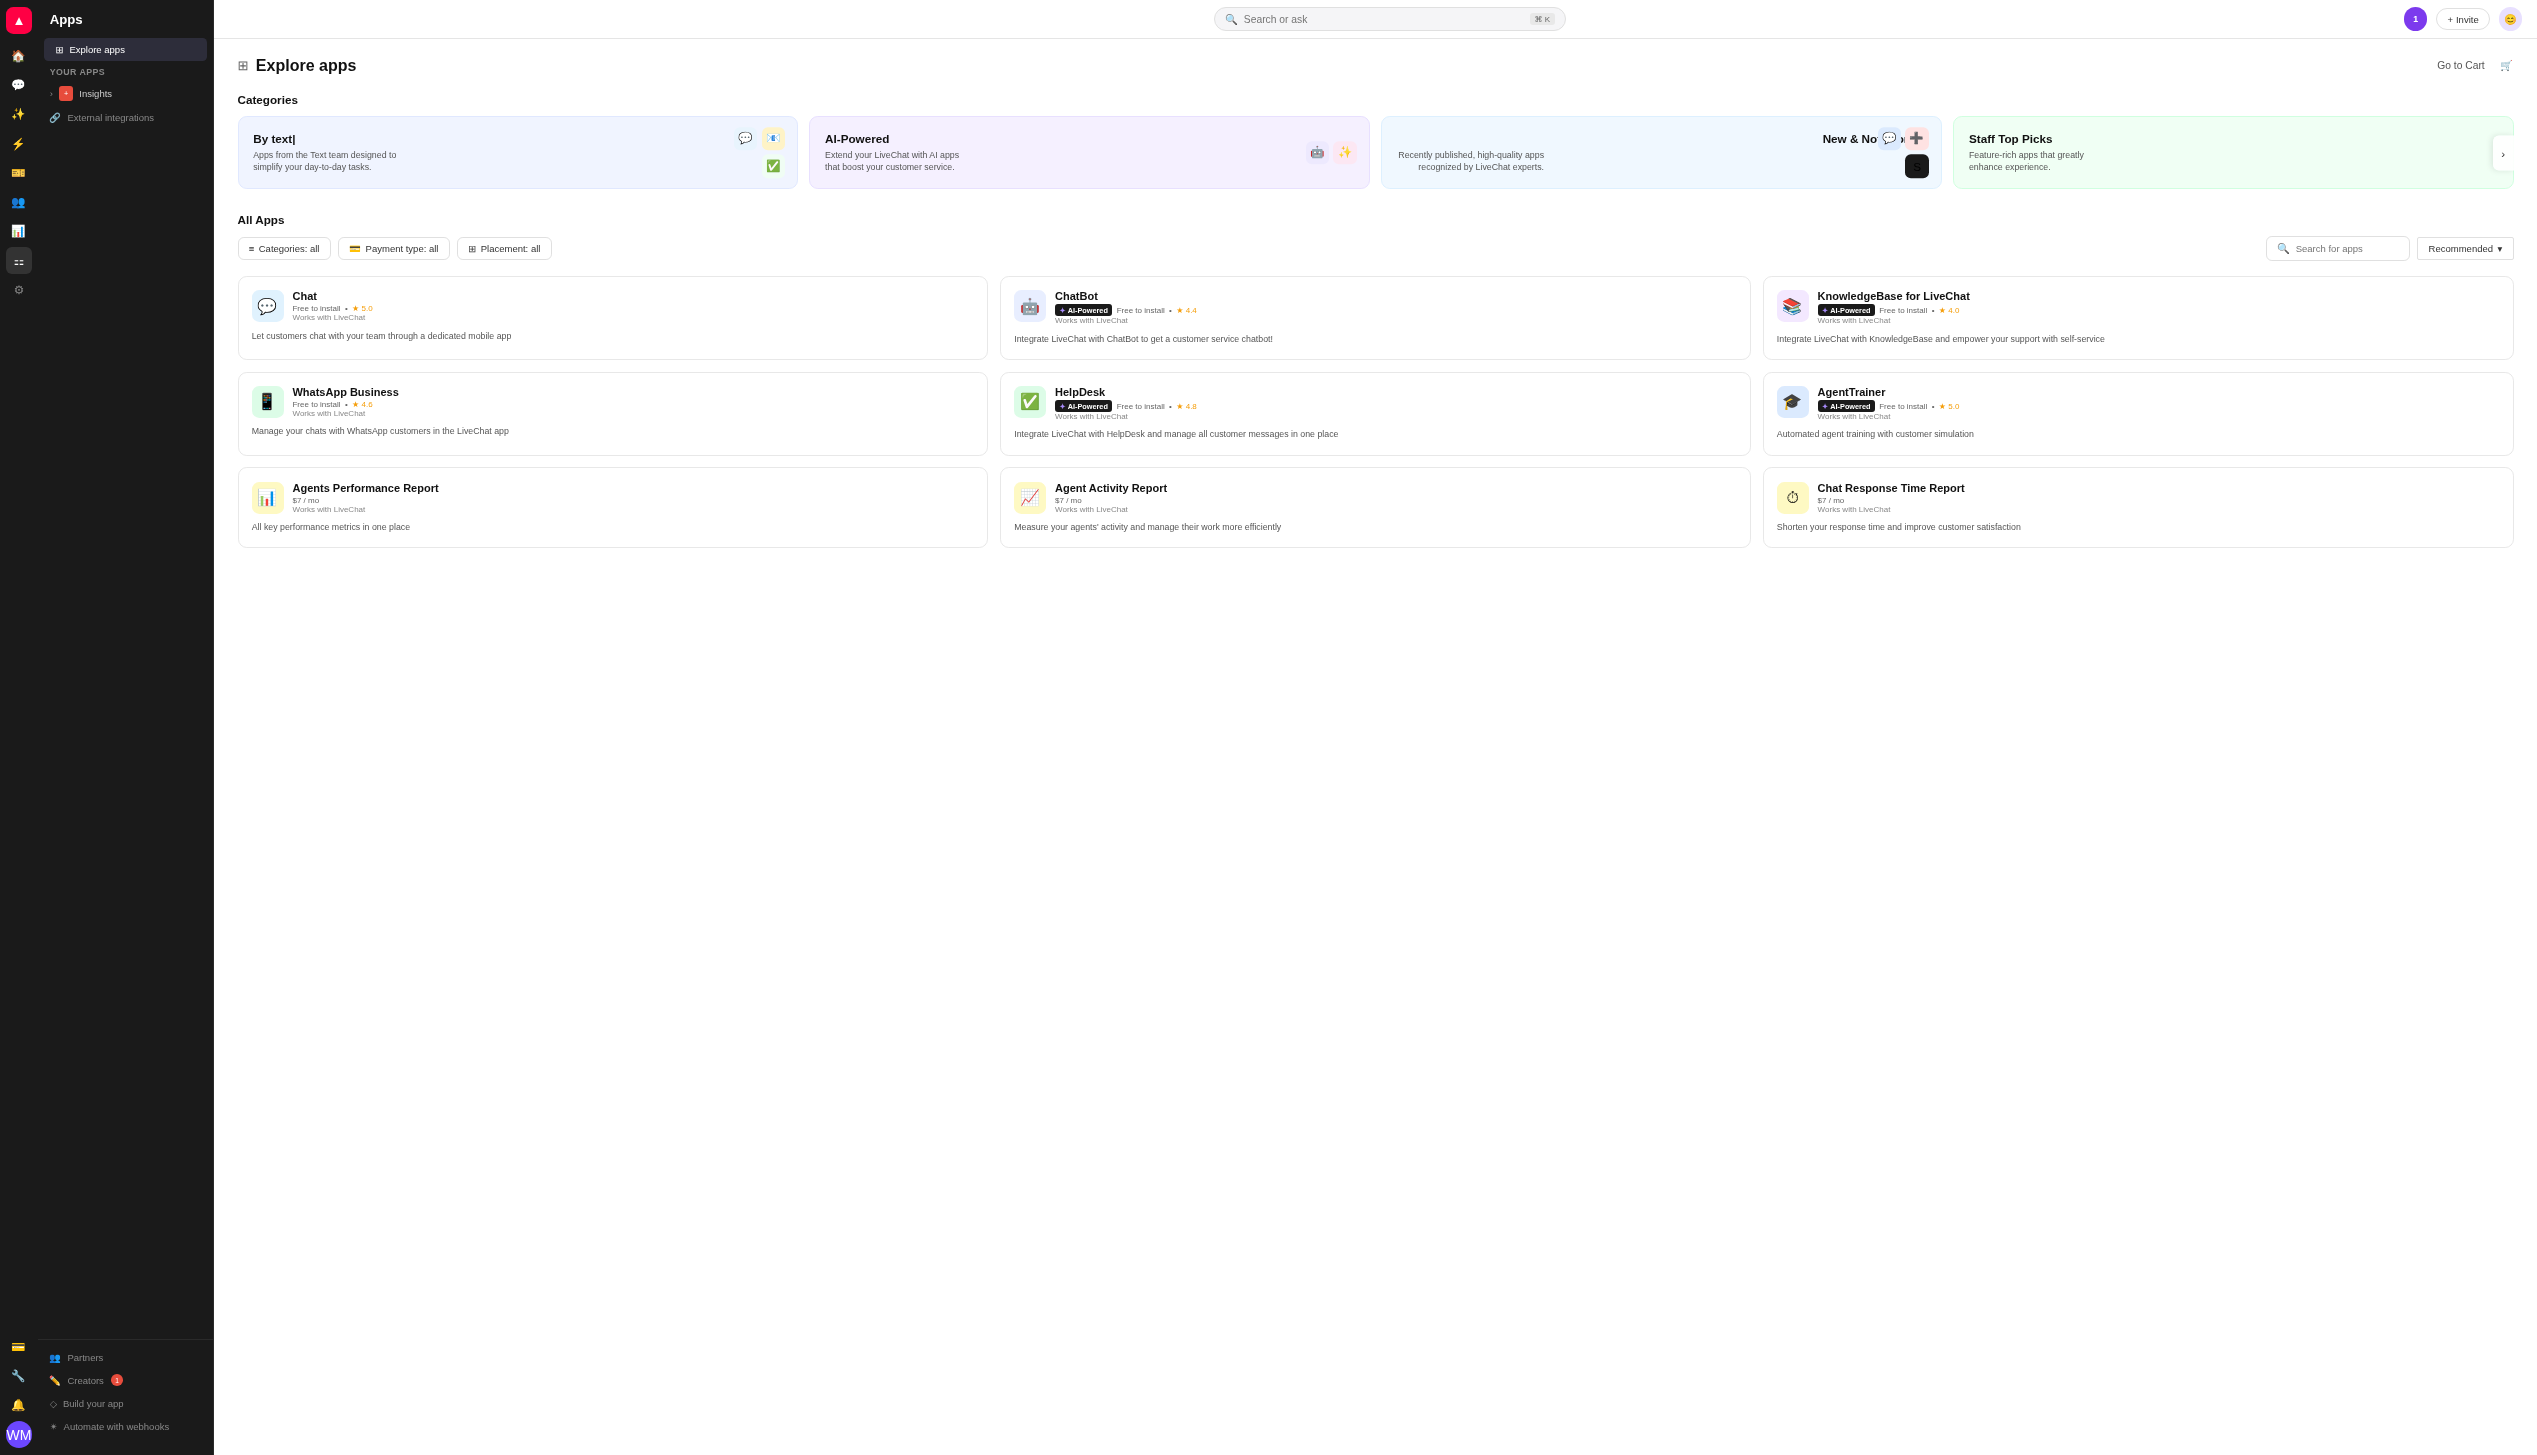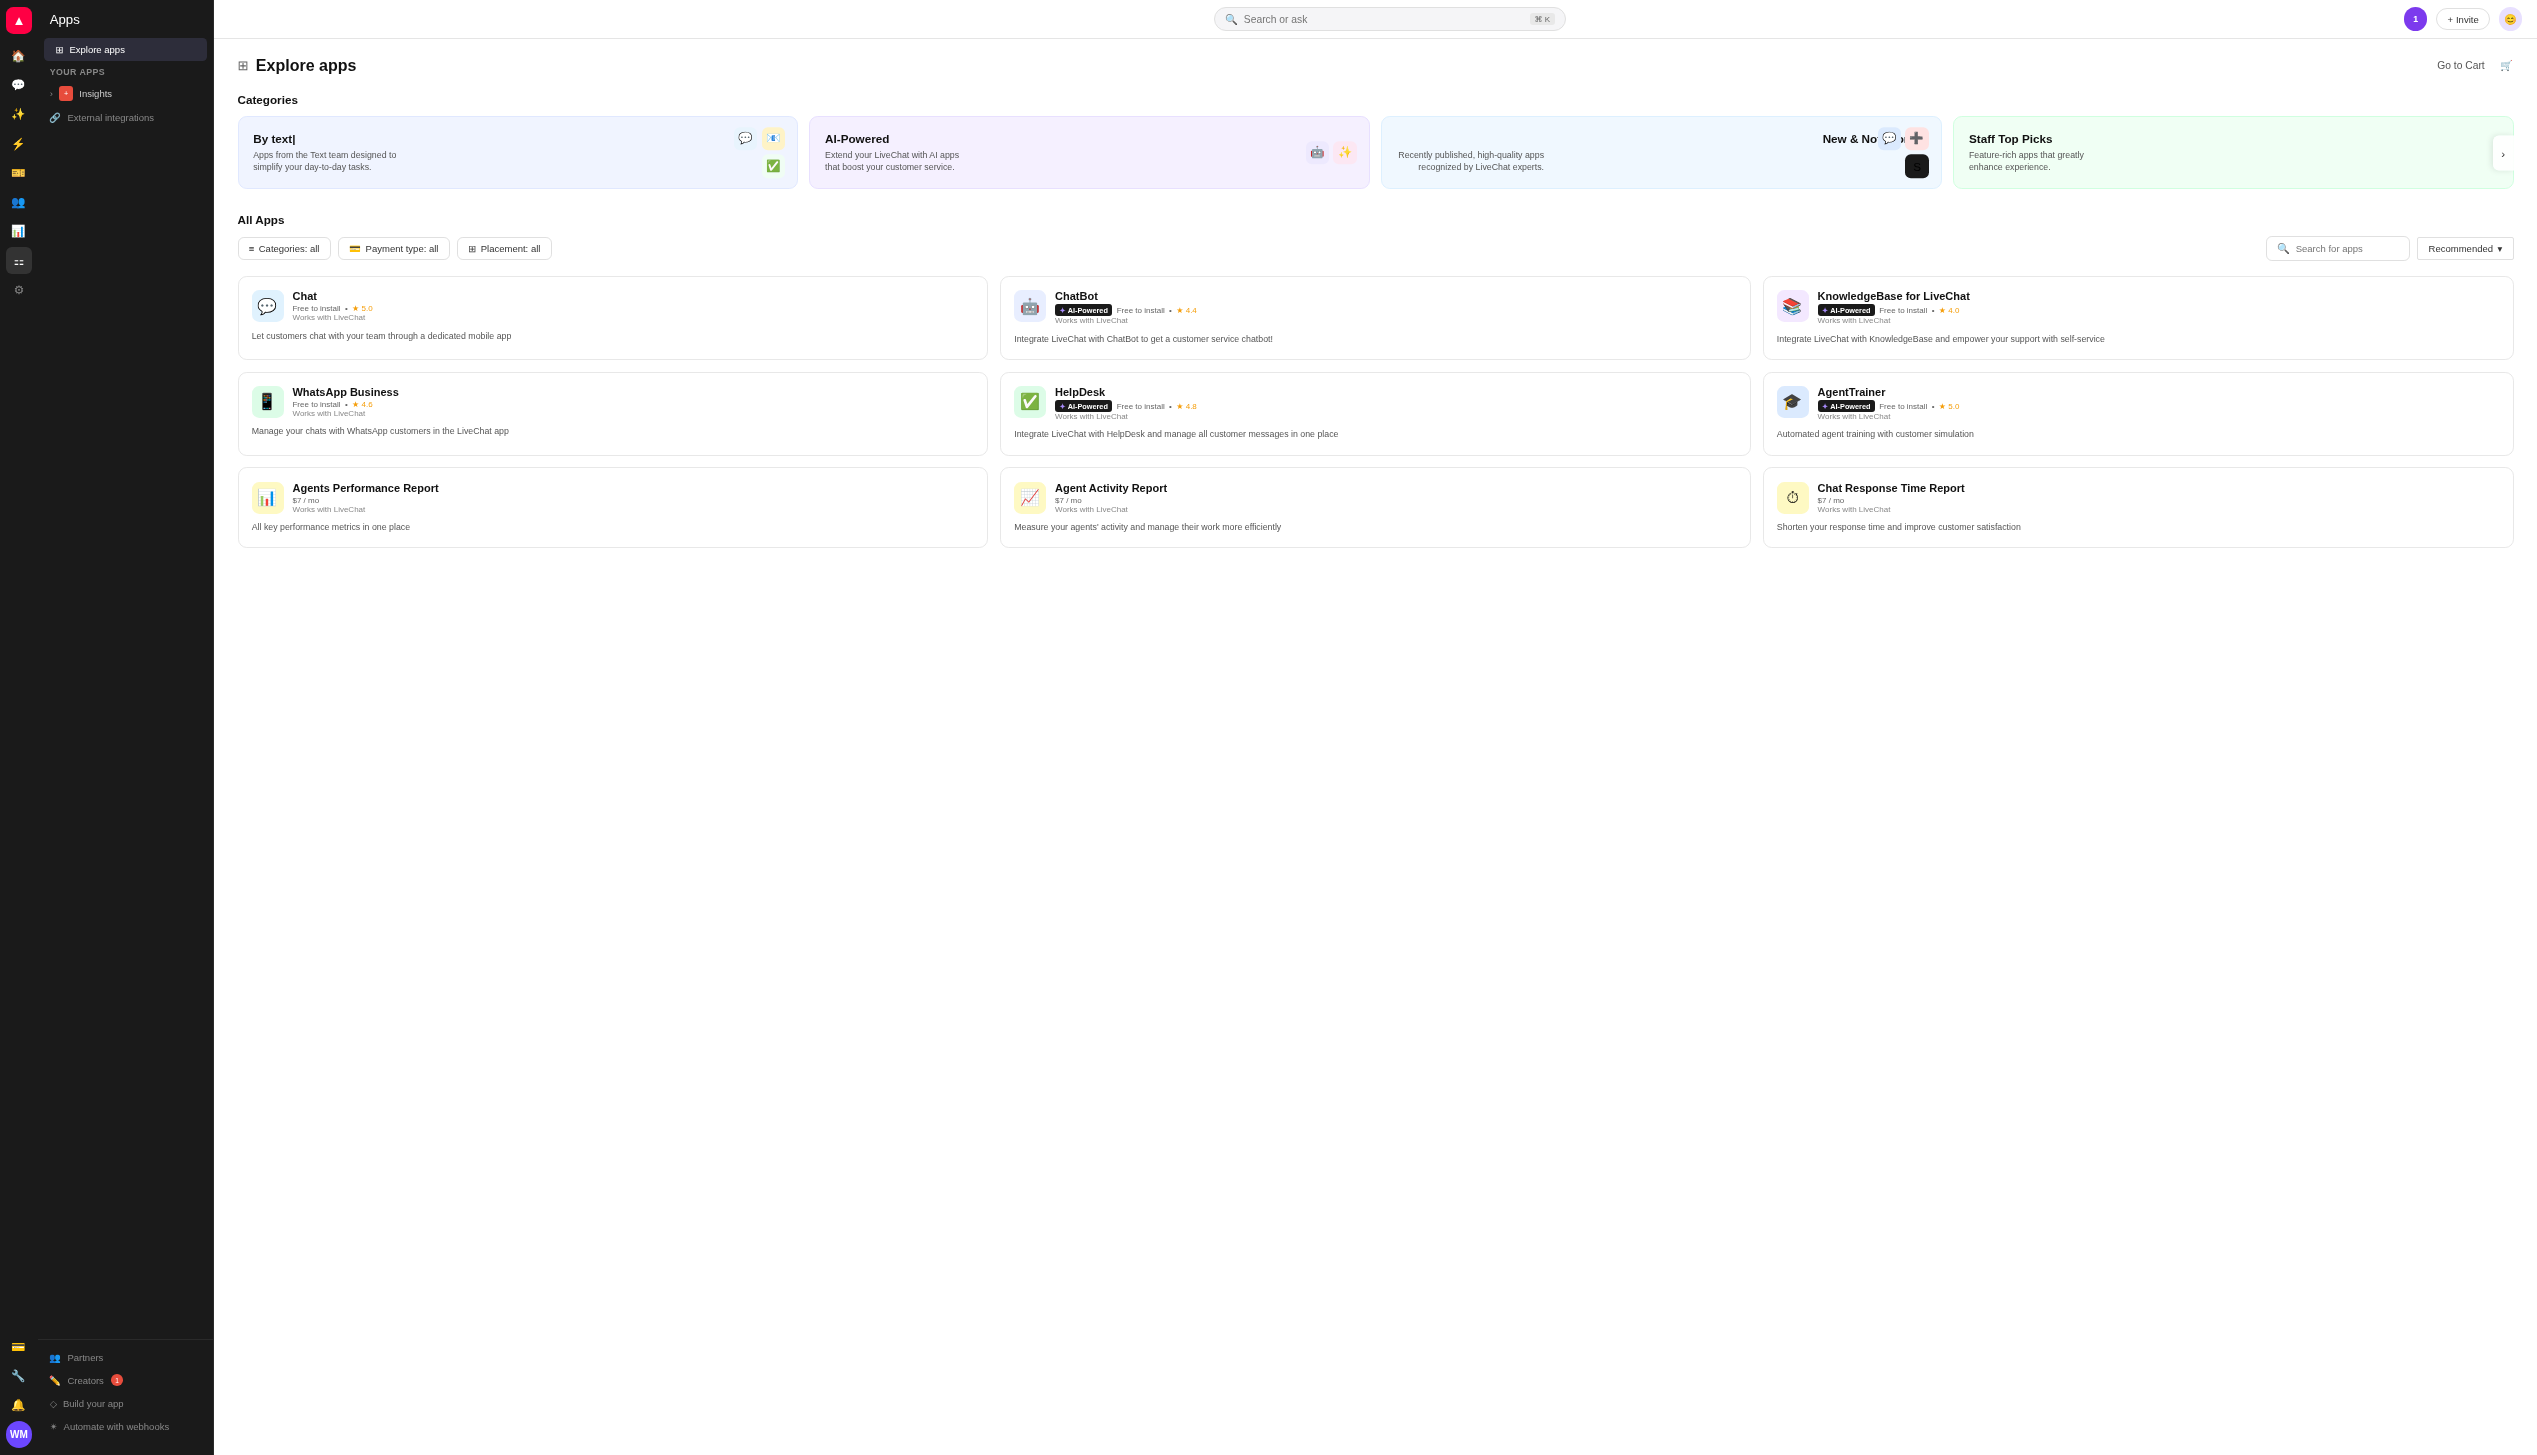--- a/index.html
+++ b/index.html
@@ -32,37 +32,37 @@
       cursor: pointer;
       font-size: 11.7px;
     }
     .icon-sidebar .nav-icon.active { background: #333; color: #fff; }
     .icon-sidebar .spacer { flex: 1; }
     .icon-sidebar .avatar-wm {
       width: 26.4px; height: 26.4px;
       background: #6c47ff;
       border-radius: 50%;
       display: flex; align-items: center; justify-content: center;
-      color: white; font-size: 10px; font-weight: bold;
+      color: white; font-size: 14px; font-weight: normal;
     }
 
     
     .nav-sidebar {
       width: 176px;
       background: #1a1a1a;
       border-right: 0.7px solid #2a2a2a;
       display: flex;
       flex-direction: column;
       padding: 11.7px 0;
       flex-shrink: 0;
     }
     .nav-sidebar .section-title {
       color: #fff;
       font-size: 13.2px;
-      font-weight: 400;
+      font-weight: 700;
       padding: 0 11.7px 11.7px;
     }
     .nav-sidebar .nav-item {
       display: flex; align-items: center; gap: 5.9px;
       padding: 5.9px 11.7px;
       color: #ccc;
       cursor: pointer;
       border-radius: 4.4px;
       margin: 0 5.9px;
       font-size: 9.5px;

